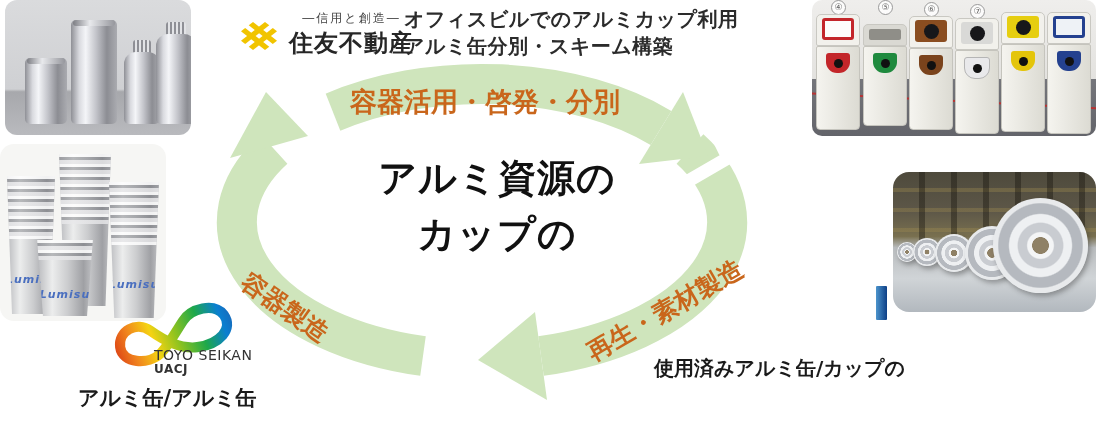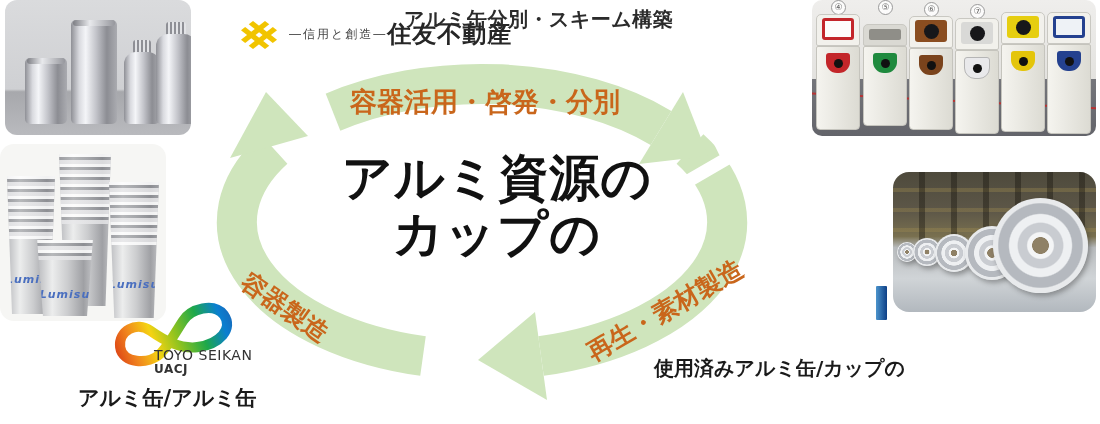--- a/index.html
+++ b/index.html
@@ -10,25 +10,25 @@
   
   .cycle-svg{position:absolute;left:0;top:0;width:1100px;height:424px;pointer-events:none;}
 
   
   .cycle-label{position:absolute;font-weight:bold;color:#C9661B;white-space:nowrap;}
   .cycle-label.top{left:350px;top:84px;width:280px;text-align:left;font-size:27px;}
   .cycle-label.right{left:560px;top:294px;width:210px;text-align:center;font-size:25px;transform:rotate(-30deg);}
   .cycle-label.left{left:228px;top:291px;width:114px;text-align:center;font-size:25px;transform:rotate(35deg);}
 
   .center-title{position:absolute;left:337px;top:150px;width:320px;text-align:center;
-    font-size:50px;font-weight:900;line-height:56px;color:#111;letter-spacing:1px;}
+    font-size:38px;font-weight:900;line-height:56px;color:#111;letter-spacing:1px;}
 
   
   .sumitomo{position:absolute;left:234px;top:10px;display:flex;align-items:center;gap:5px;}
-  .sumitomo-text{display:flex;flex-direction:row;align-items:center;}
+  .sumitomo-text{display:flex;flex-direction:column;align-items:center;}
   .sumitomo-tagline{font-size:12px;color:#444;letter-spacing:2px;white-space:nowrap;}
   .sumitomo-name{font-size:24px;font-weight:900;color:#262626;letter-spacing:1px;white-space:nowrap;}
   .headline{position:absolute;left:404px;top:6px;font-size:20px;font-weight:bold;
     line-height:27px;color:#2b2b2b;letter-spacing:0.5px;white-space:nowrap;}
 
   
   .photo-cans{left:5px;top:0;width:186px;height:135px;border-radius:12px;overflow:hidden;
     background:linear-gradient(180deg,#dadbdd 0%,#cfd0d3 66%,#a7a8ac 68%,#b9babe 100%);}
   .metal{background:linear-gradient(90deg,#8f9096 0%,#d9dadf 18%,#f4f5f8 32%,#c2c3c9 55%,#8c8d93 78%,#aaabb0 100%);}
   .can{position:absolute;border-radius:5px;}
@@ -137,20 +137,21 @@
         <rect x="-8.5" y="-17" width="6" height="34"></rect>
         <rect x="2.5" y="-17" width="6" height="34"></rect>
       </g>
     </svg>
     <div class="sumitomo-text">
       <div class="sumitomo-tagline">―信用と創造―</div>
       <div class="sumitomo-name">住友不動産</div>
     </div>
   </div>
   <div class="headline">
+    <div>オフィスビルでのアルミカップ利用</div>
     <div>アルミ缶分別・スキーム構築</div>
   </div>
 
   <div class="abs photo-cans">
     <div class="can metal" style="left:20px;top:58px;width:42px;height:66px;"></div>
     <div class="can metal" style="left:66px;top:20px;width:46px;height:104px;"></div>
     <div class="cap" style="left:128px;top:40px;width:18px;height:13px;"></div>
     <div class="bottle metal" style="left:119px;top:52px;width:36px;height:72px;"></div>
     <div class="cap" style="left:161px;top:22px;width:20px;height:13px;"></div>
     <div class="bottle metal" style="left:151px;top:34px;width:40px;height:90px;"></div>

